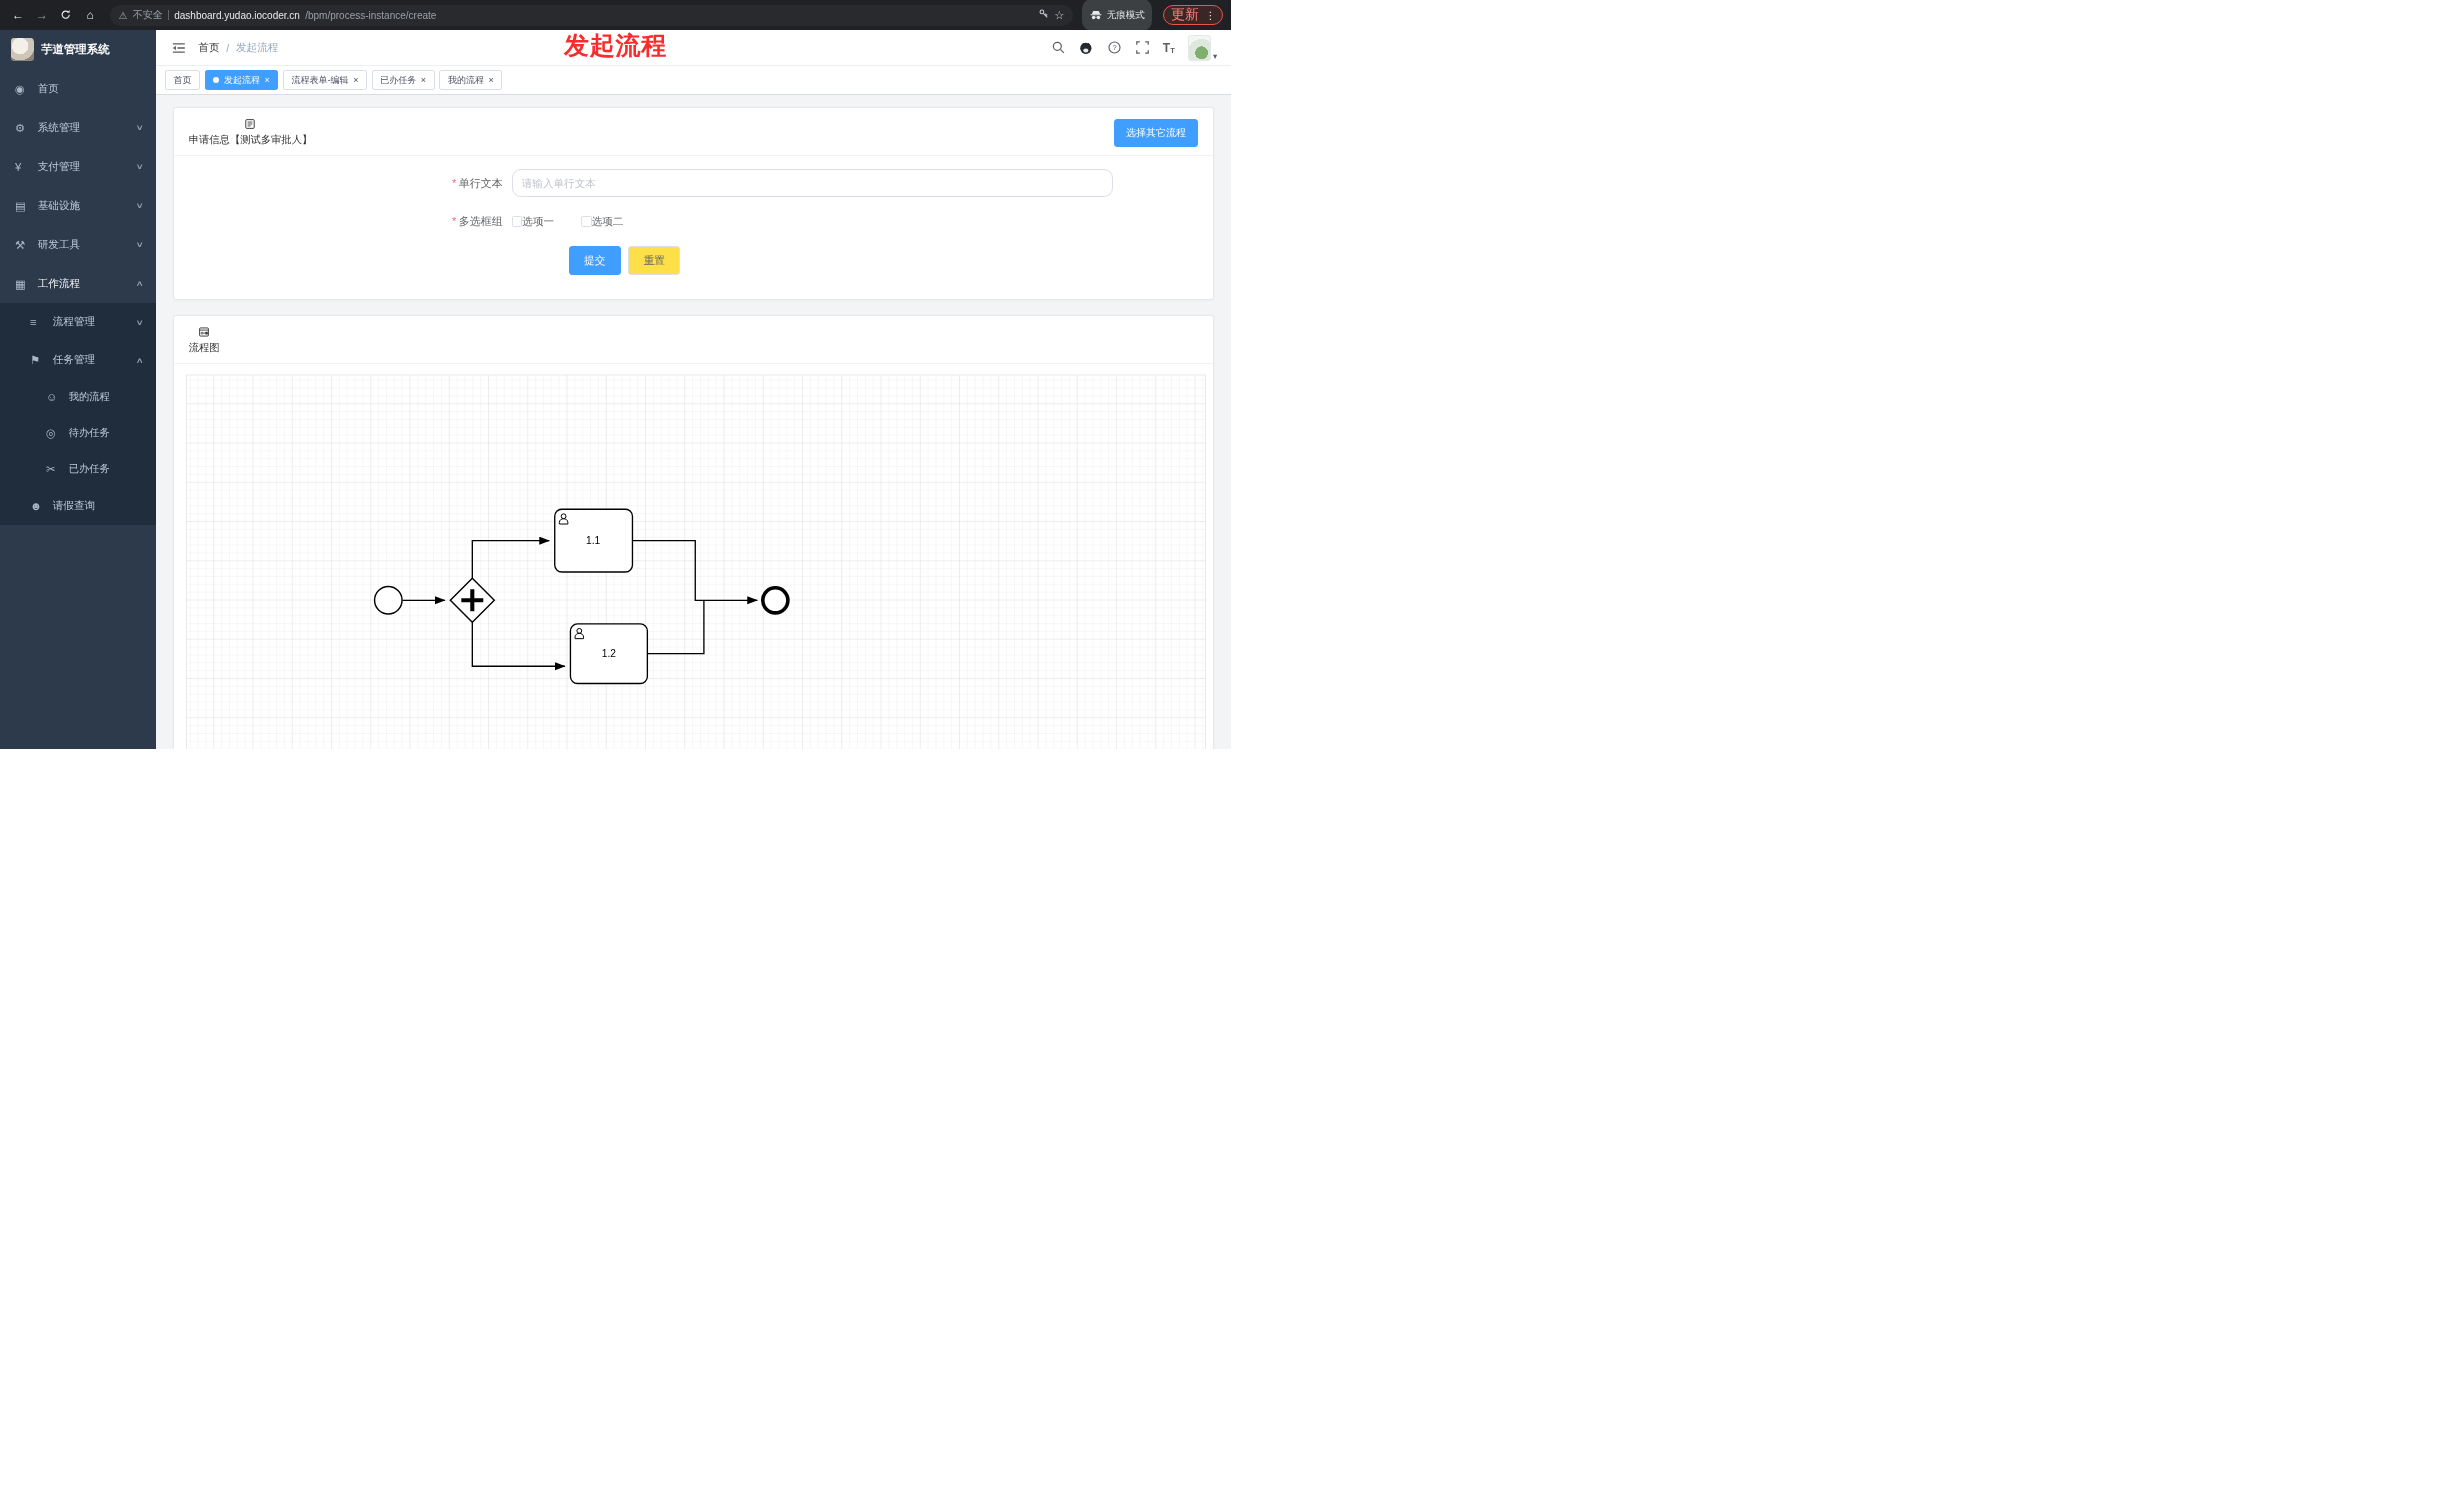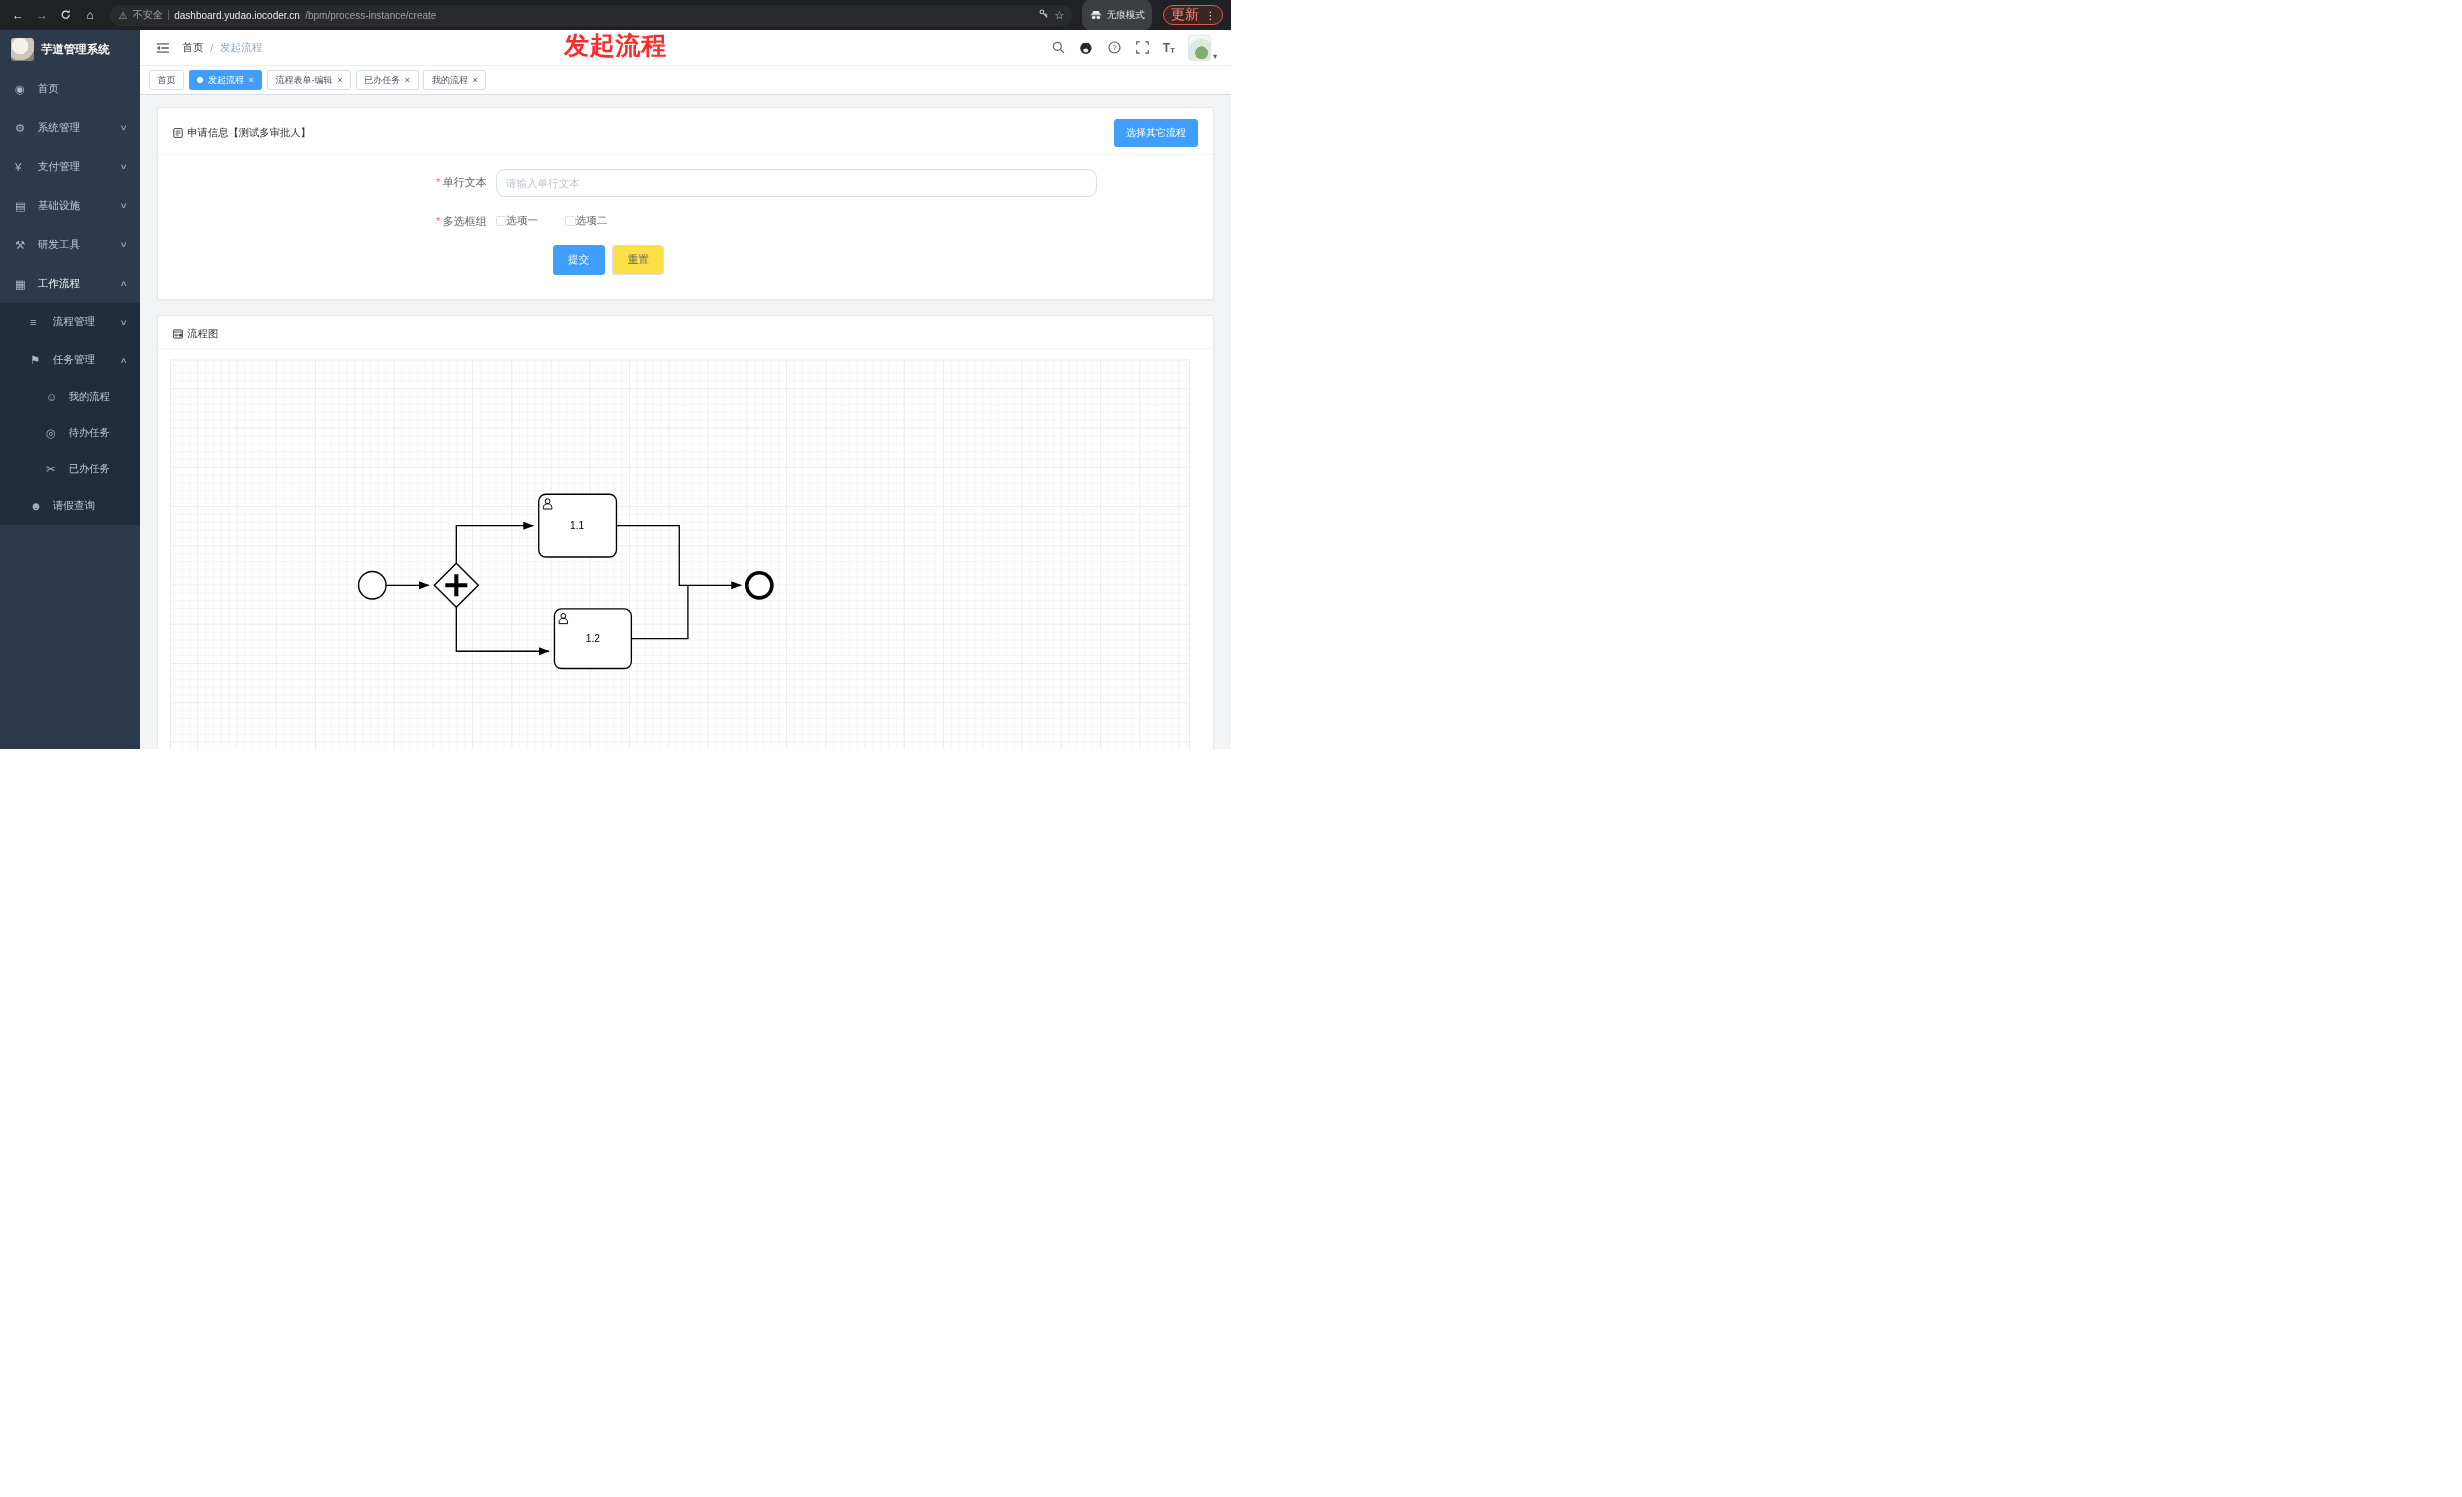--- a/index.html
+++ b/index.html
@@ -19,21 +19,21 @@
   .addr .path { color:#9aa0a6; }
   .addr .spacer { flex:1; }
   .addr .star { color:#c7cbd1; font-size:11.4px; }
   .incog { height:32px; background:#3c4043; border-radius:10px; display:flex; align-items:center; gap:4.6px; padding:0 7.6px; color:#e8eaed; font-size:9.5px; margin-right:8px; }
   .update-pill { height:20px; border:1.1px solid #e8564a; border-radius:10px; display:flex; align-items:center; gap:6px; padding:0 6.8px; cursor:pointer; background:rgba(216,68,55,0.15); }
   .update-pill .upd { color:#ff8076; font-size:14px; }
   .update-pill .more { color:#e8eaed; font-size:10.6px; }
 
   
   .app { display:flex; height:719px; }
-  .sidebar { width:140px; background:#2d3a4b; flex-shrink:0; display:flex; flex-direction:column; overflow:hidden; }
+  .sidebar { width:156px; background:#2d3a4b; flex-shrink:0; display:flex; flex-direction:column; overflow:hidden; }
   .logo-row { height:39px; display:flex; align-items:center; gap:7.6px; padding:0 10.6px; }
   .logo-img { width:23px; height:23px; border-radius:3px; background:radial-gradient(circle at 40% 35%, #f4efe8 0 40%, #cfc6ba 41% 70%, #8d8478 71%); flex-shrink:0; }
   .logo-title { color:#fff; font-size:11.4px; font-weight:700; white-space:nowrap; }
   .menu-item { height:39px; display:flex; align-items:center; padding:0 13.7px 0 15px; color:#bfcbd9; font-size:10.6px; cursor:pointer; }
   .menu-item .mi-icon { width:16.7px; font-size:11.4px; color:#aab7c5; flex-shrink:0; }
   .menu-item .mi-label { margin-left:6px; flex:1; white-space:nowrap; }
   .menu-item .chev { font-size:7.6px; color:#97a4b2; transform:scaleX(1.5); }
   .menu-item.active-trail .mi-label { color:#f2f5f8; }
   .submenu { background:#1f2d3d; }
   .submenu .menu-item { height:38px; padding-left:30px; }
@@ -61,21 +61,21 @@
   .tabbar { height:29px; background:#fff; border-bottom:0.8px solid #d8dce5; display:flex; align-items:center; padding:0 9px; gap:4.6px; }
   .tab { height:20.5px; display:flex; align-items:center; gap:4.6px; padding:0 7.6px; border:0.8px solid #d8dce5; border-radius:2.3px; background:#fff; font-size:9px; color:#495060; cursor:pointer; white-space:nowrap; }
   .tab .tclose { font-size:9px; line-height:1; }
   .tab.active { background:#409eff; border-color:#409eff; color:#fff; }
   .tab.active .tdot { width:6px; height:6px; border-radius:50%; background:#fff; }
 
   
   .main { flex:1; background:#f3f4f6; padding:12px 16.7px 0 16.7px; overflow:hidden; display:flex; flex-direction:column; }
   .card { background:#fff; border:0.8px solid #e6e8eb; border-radius:3px; box-shadow:0 0.8px 2.3px rgba(0,0,0,0.04); }
   .card-header { display:flex; align-items:center; padding:10.6px 15px 7.6px 15px; border-bottom:0.8px solid #f2f3f5; }
-  .card-title { font-size:10.3px; color:#303133; display:flex; align-items:center; gap:4.6px; }
+  .card-title { font-size:10.3px; color:#303133; display:flex; align-items:center; gap:4.6px;flex-direction:column; }
   .select-other-btn { margin-left:auto; background:#409eff; border:0.8px solid #409eff; color:#fff; font-size:10px; padding:6px 11.4px; border-radius:3px; cursor:pointer; }
 
   .form-card { height:193px; flex-shrink:0; }
   .form-body { padding-top:13.7px; }
   .form-row { display:flex; align-items:center; margin-bottom:16.7px; }
   .form-label { width:338px; text-align:right; padding-right:9px; font-size:11px; color:#606266; flex-shrink:0; }
   .req { color:#f56c6c; margin-right:2.3px; }
   .text-input { width:601px; height:28px; border:0.8px solid #dcdfe6; border-radius:9px; padding:0 9px; font-size:10.6px; color:#606266; outline:none; font-family:"Liberation Sans",sans-serif; }
   .text-input::placeholder { color:#c0c4cc; }
   .cb-group { display:flex; align-items:center; gap:27px; }

